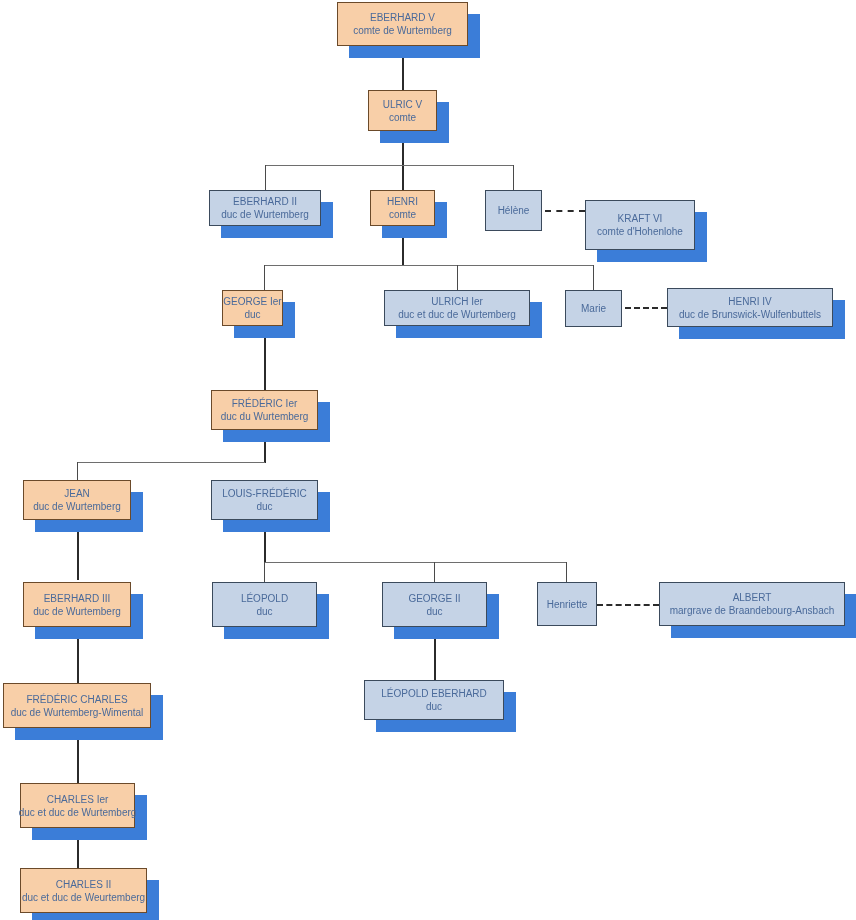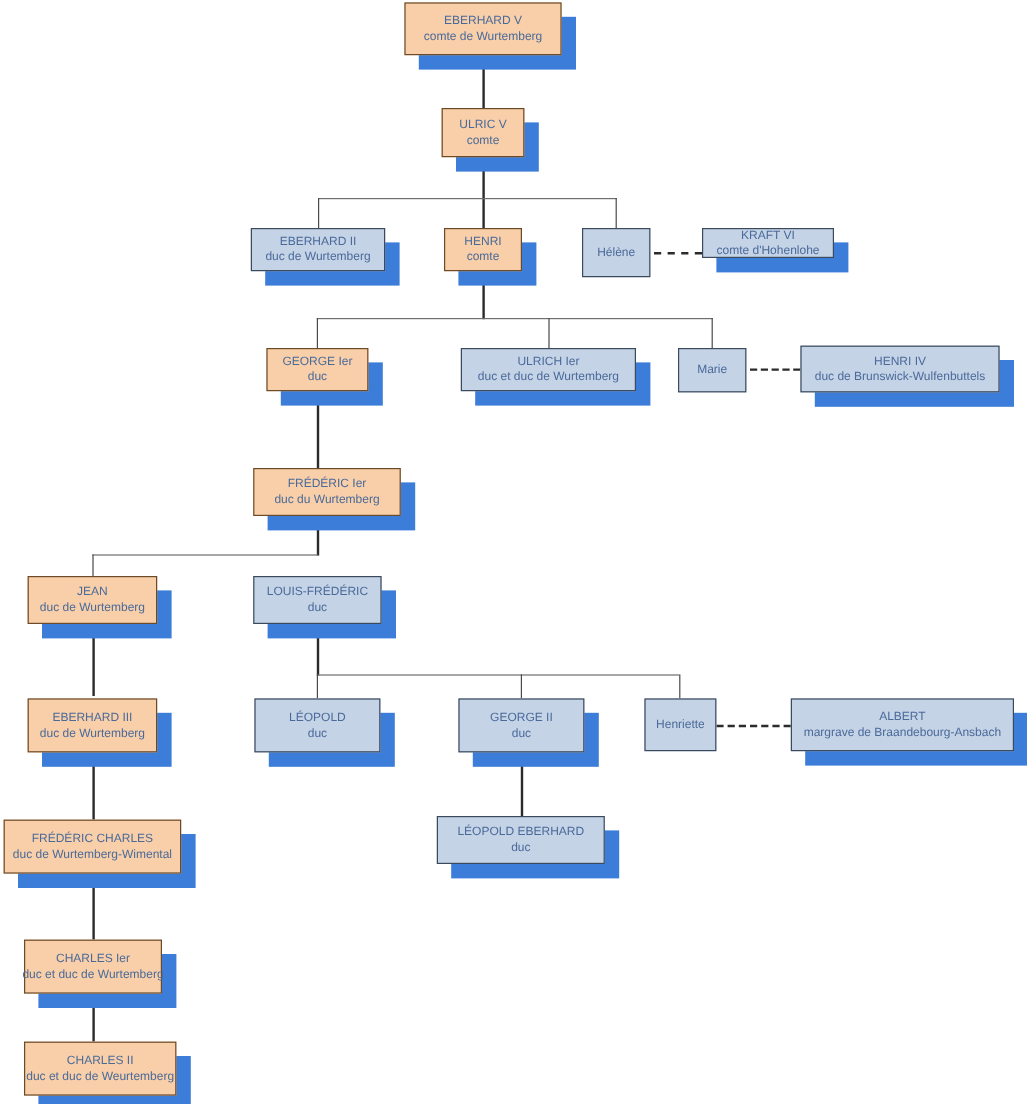--- a/index.html
+++ b/index.html
@@ -121,29 +121,29 @@
     </div>
   </div>
 
   <div class="node blue noshadow" style="left:485px;top:190px;width:57px;height:41px;">
 
     <div class="box">
       <span class="ttl">Hélène</span>
     </div>
   </div>
 
-  <div class="node blue" style="left:585px;top:190px;width:110px;height:25px;">
+  <div class="node blue" style="left:585px;top:200px;width:110px;height:50px;">
     <div class="shadow"></div>
     <div class="box">
       <span class="ttl">KRAFT VI</span>
       <span class="sub">comte d'Hohenlohe</span>
     </div>
   </div>
 
-  <div class="node orange" style="left:222px;top:290px;width:85px;height:36px;">
+  <div class="node orange" style="left:222px;top:290px;width:61px;height:36px;">
     <div class="shadow"></div>
     <div class="box">
       <span class="ttl">GEORGE Ier</span>
       <span class="sub">duc</span>
     </div>
   </div>
 
   <div class="node blue" style="left:384px;top:290px;width:146px;height:36px;">
     <div class="shadow"></div>
     <div class="box">
@@ -160,21 +160,21 @@
   </div>
 
   <div class="node blue" style="left:667px;top:288px;width:166px;height:39px;">
     <div class="shadow"></div>
     <div class="box">
       <span class="ttl">HENRI IV</span>
       <span class="sub">duc de Brunswick-Wulfenbuttels</span>
     </div>
   </div>
 
-  <div class="node orange" style="left:211px;top:390px;width:123px;height:40px;">
+  <div class="node orange" style="left:211px;top:390px;width:107px;height:40px;">
     <div class="shadow"></div>
     <div class="box">
       <span class="ttl">FRÉDÉRIC Ier</span>
       <span class="sub">duc du Wurtemberg</span>
     </div>
   </div>
 
   <div class="node orange" style="left:23px;top:480px;width:108px;height:40px;">
     <div class="shadow"></div>
     <div class="box">

